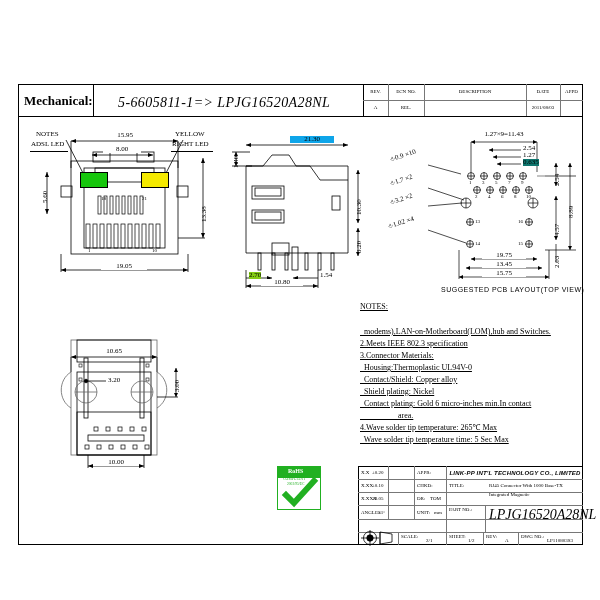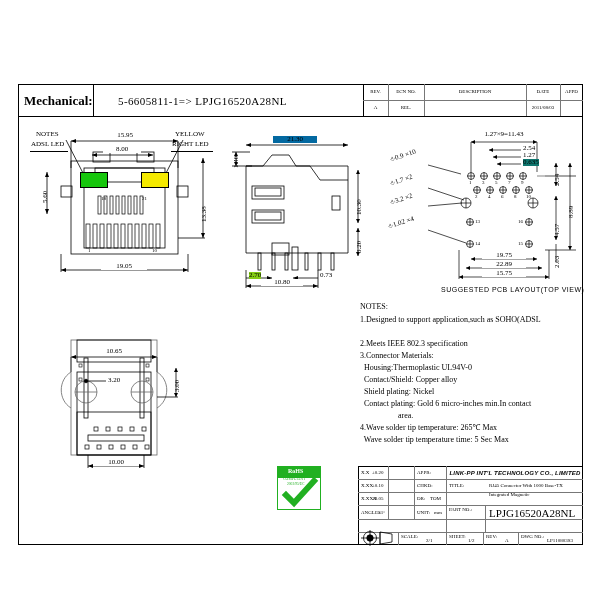--- a/index.html
+++ b/index.html
@@ -10,22 +10,22 @@
   .ln{position:absolute;background:#000;}
   .hl{height:1px;}
   .vl{width:1px;}
   .gry{background:#777;}
 
   .tx{position:absolute;white-space:pre;line-height:1.05;
       font-family:"Liberation Serif", serif;}
   .tiny{font-size:5px;}
   .t6{font-size:6px;}
   .t7{font-size:7px;}
-  .t8{font-size:8px;}
-  .t9{font-size:11px;}
+  .t8{font-size:8px;text-decoration:underline;}
+  .t9{font-size:14px;font-style:italic;}
   .t13{font-size:13px;font-weight:bold;}
   .ctr{text-align:center;}
   .rot{transform-origin:0 0;transform:rotate(-90deg);}
 
   .box{position:absolute;border:1px solid #000;box-sizing:border-box;}
 
   .led{position:absolute;box-sizing:border-box;border:1px solid #000;}
   .ledg{background:#16c60c;}
   .ledy{background:#f5ea00;}
 
@@ -203,25 +203,25 @@
       <line x1="358" y1="170" x2="358" y2="223"></line>
       <path d="M358 170 l-2 4 h4 z" fill="#000" stroke="none"></path>
       <path d="M358 223 l-2 -4 h4 z" fill="#000" stroke="none"></path>
       <line x1="358" y1="228" x2="358" y2="256"></line>
       <path d="M358 228 l-2 4 h4 z" fill="#000" stroke="none"></path>
       <path d="M358 256 l-2 -4 h4 z" fill="#000" stroke="none"></path>
     </g>
   </svg>
 
   <div class="tx t7 rot" style="left:233px;top:168px;">1.40</div>
-  <div class="tx t7 ctr" style="left:273px;top:136px;width:44px;background:#0369a1;">21.30</div>
+  <div class="tx t7 ctr" style="left:290px;top:136px;width:44px;background:#0ea5e9;">21.30</div>
   <div class="tx t7 rot" style="left:356px;top:215px;">10.30</div>
   <div class="tx t7 rot" style="left:356px;top:253px;">3.20</div>
   <div class="tx t7" style="left:249px;top:272px;background:#84cc16;">2.70</div>
-  <div class="tx t7" style="left:320px;top:272px;background:#fff;">0.73</div>
+  <div class="tx t7" style="left:320px;top:272px;background:#fff;">1.54</div>
   <div class="tx t7 ctr" style="left:261px;top:279px;width:42px;background:#fff;">10.80</div>
 
   <svg width="600" height="600">
     <g stroke="#000" fill="none" stroke-width="0.8">
 
       <line x1="71" y1="357" x2="157" y2="357"></line>
       <path d="M71 357 l5 -2 v4 z" fill="#000" stroke="none"></path>
       <path d="M157 357 l-5 -2 v4 z" fill="#000" stroke="none"></path>
       <line x1="71" y1="357" x2="71" y2="372"></line>
       <line x1="157" y1="357" x2="157" y2="372"></line>
@@ -419,28 +419,28 @@
   <div class="tx tiny" style="left:475px;top:241px;">14</div>
   <div class="tx tiny" style="left:518px;top:241px;">15</div>
   <div class="tx tiny" style="left:518px;top:219px;">16</div>
 
   <div class="tx t7 rot" style="left:554px;top:186px;">2.54</div>
   <div class="tx t7 rot" style="left:568px;top:218px;">8.89</div>
   <div class="tx t7 rot" style="left:554px;top:236px;">4.57</div>
   <div class="tx t7 rot" style="left:554px;top:268px;">2.03</div>
 
   <div class="tx t7 ctr" style="left:482px;top:252px;width:44px;background:#fff;">19.75</div>
-  <div class="tx t7 ctr" style="left:482px;top:261px;width:44px;background:#fff;">22.89</div>
+  <div class="tx t7 ctr" style="left:482px;top:261px;width:44px;background:#fff;">13.45</div>
   <div class="tx t7 ctr" style="left:482px;top:270px;width:44px;background:#fff;">15.75</div>
 
   <div class="tx t7" style="left:441px;top:286px;letter-spacing:.5px;
        font-family:'Liberation Sans',sans-serif;">SUGGESTED PCB LAYOUT(TOP VIEW)</div>
 
   <div class="tx t8" style="left:360px;top:303px;">NOTES:</div>
-  <div class="tx t8" style="left:360px;top:316px;">1.Designed to support application,such as SOHO(ADSL</div>
+  <div class="tx t8" style="left:360px;top:328px;">  modems),LAN-on-Motherboard(LOM),hub and Switches.</div>
   <div class="tx t8" style="left:360px;top:340px;">2.Meets IEEE 802.3 specification</div>
   <div class="tx t8" style="left:360px;top:352px;">3.Connector Materials:</div>
   <div class="tx t8" style="left:360px;top:364px;text-align:center;">  Housing:Thermoplastic UL94V-0</div>
   <div class="tx t8" style="left:360px;top:376px;">  Contact/Shield: Copper alloy</div>
   <div class="tx t8" style="left:360px;top:388px;">  Shield plating: Nickel</div>
   <div class="tx t8" style="left:360px;top:400px;">  Contact plating: Gold 6 micro-inches min.In contact</div>
   <div class="tx t8" style="left:360px;top:412px;">                   area.</div>
   <div class="tx t8" style="left:360px;top:424px;">4.Wave solder tip temperature: 265℃ Max</div>
   <div class="tx t8" style="left:360px;top:436px;">  Wave solder tip temperature time: 5 Sec Max</div>
 

